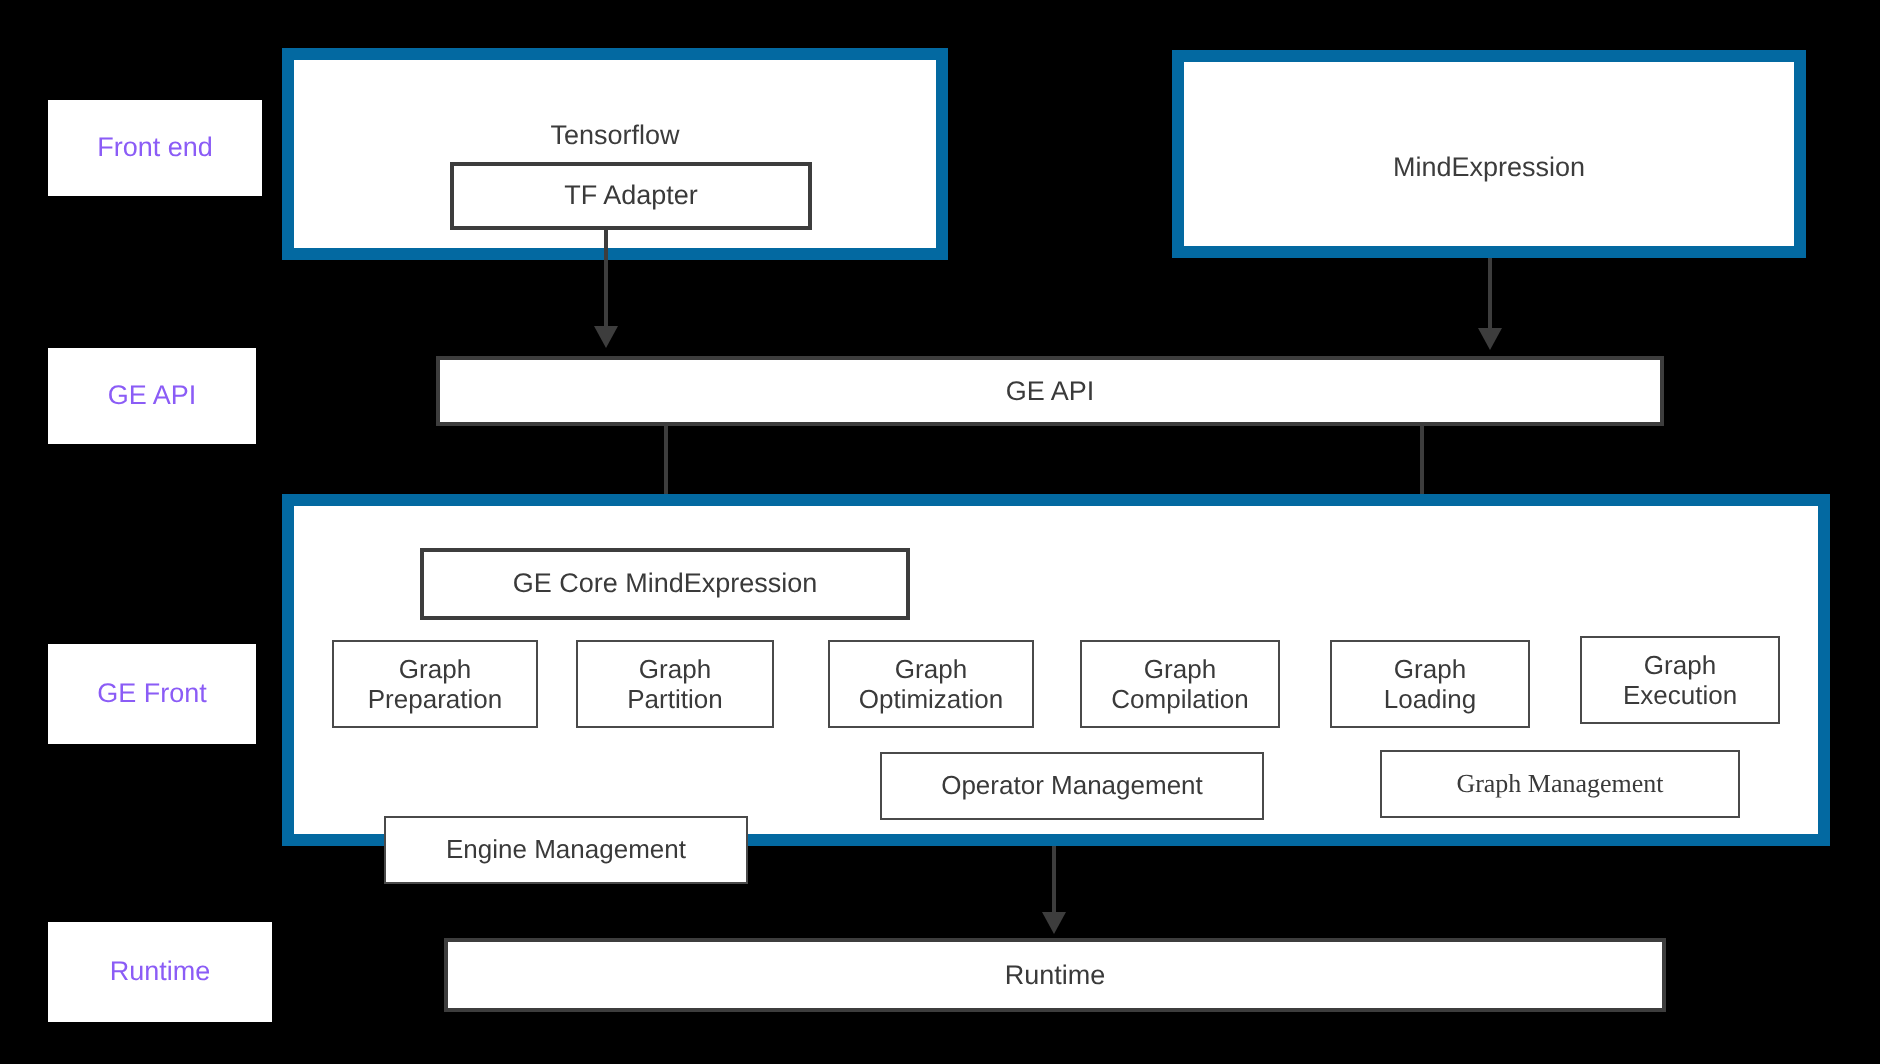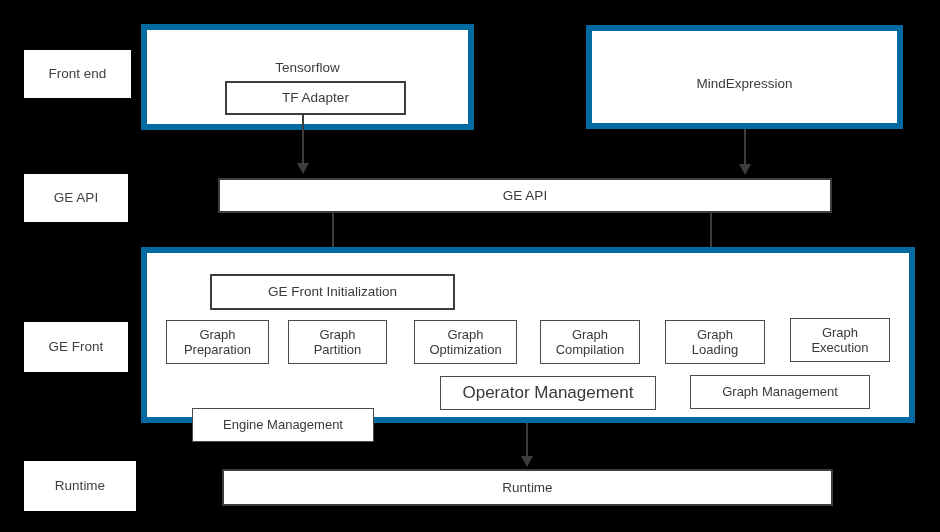--- a/index.html
+++ b/index.html
@@ -24,21 +24,21 @@
     align-items: center;
     justify-content: center;
     text-align: center;
     line-height: 1.18;
     white-space: pre-line;
   }
   
   .rail-label {
     border: none;
     font-size: 13.5px;
-    color: #404040;
+    color: #8b5cf6;
   }
   
   .framed {
     border: 2px solid #3d3d3d;
   }
   .framed-thin {
     border: 1.6px solid #4a4a4a;
   }
   .container-box {
     position: absolute;
@@ -100,37 +100,37 @@
   <div class="box framed" style="left:218px; top:178px; width:614px; height:35px; font-size:13.5px;">GE API</div>
 
   <div class="arrow-line" style="left:332px; top:213px; height:50px;"></div>
   <div class="arrow-head" style="left:327px; top:261px;"></div>
 
   <div class="arrow-line" style="left:710px; top:213px; height:50px;"></div>
   <div class="arrow-head" style="left:705px; top:261px;"></div>
 
   <div class="container-box" style="left:141px; top:247px; width:774px; height:176px;"></div>
 
-  <div class="box framed" style="left:210px; top:274px; width:245px; height:36px; font-size:13.5px;">GE Front Initialization</div>
+  <div class="box framed" style="left:210px; top:274px; width:245px; height:36px; font-size:13.5px;">GE Core MindExpression</div>
 
   <div class="box framed-thin" style="left:166px; top:320px; width:103px; height:44px; font-size:13px;">Graph
 Preparation</div>
   <div class="box framed-thin" style="left:288px; top:320px; width:99px; height:44px; font-size:13px;">Graph
 Partition</div>
   <div class="box framed-thin" style="left:414px; top:320px; width:103px; height:44px; font-size:13px;">Graph
 Optimization</div>
   <div class="box framed-thin" style="left:540px; top:320px; width:100px; height:44px; font-size:13px;">Graph
 Compilation</div>
   <div class="box framed-thin" style="left:665px; top:320px; width:100px; height:44px; font-size:13px;">Graph
 Loading</div>
   <div class="box framed-thin" style="left:790px; top:318px; width:100px; height:44px; font-size:13px;">Graph
 Execution</div>
 
   <div class="box framed-thin" style="left:192px; top:376px; width:182px; height:34px; font-size:13px;margin-top:32px;">Engine Management</div>
-  <div class="box framed-thin" style="left:440px; top:376px; width:216px; height:34px; font-size:17px;">Operator Management</div>
-  <div class="box framed-thin" style="left:690px; top:375px; width:180px; height:34px; font-size:13px;">Graph Management</div>
+  <div class="box framed-thin" style="left:440px; top:376px; width:192px; height:34px; font-size:13px;">Operator Management</div>
+  <div class="box framed-thin" style="left:690px; top:375px; width:180px; height:34px; font-size:13px;font-family:Liberation Serif, serif;">Graph Management</div>
 
   <div class="arrow-line" style="left:526px; top:423px; height:38px;"></div>
   <div class="arrow-head" style="left:521px; top:456px;"></div>
 
   <div class="box framed" style="left:222px; top:469px; width:611px; height:37px; font-size:13.5px;">Runtime</div>
 
 </div>
 
 </body></html>

